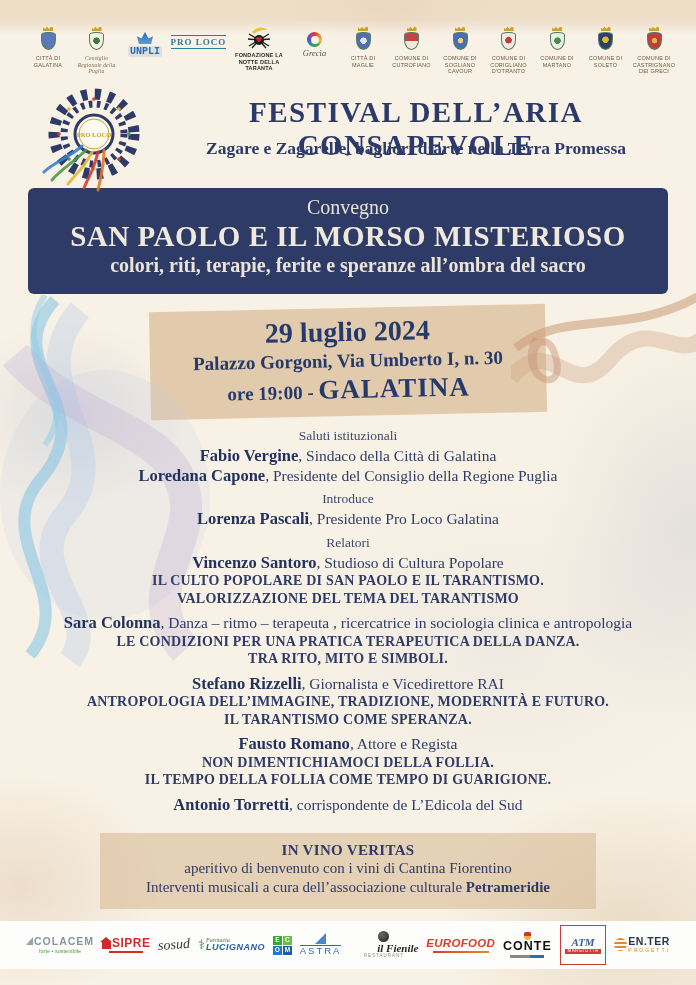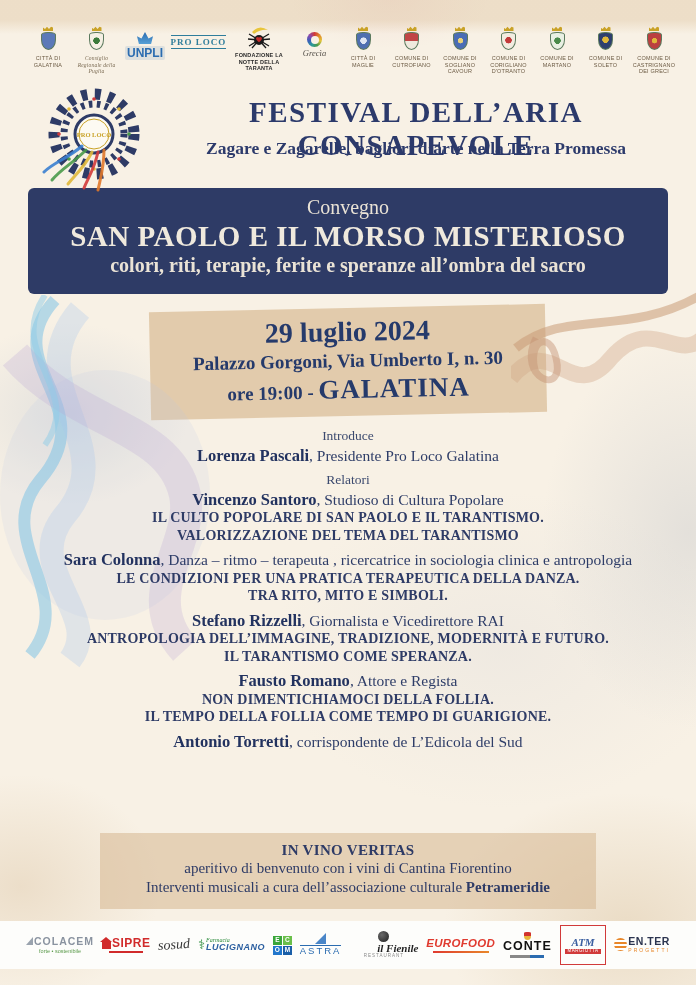--- a/index.html
+++ b/index.html
@@ -30,21 +30,21 @@
   .c-consiglio .shield{background:radial-gradient(circle at 50% 48%, #3a7a3a 0 3px, #f5f0e4 3.5px);}
   .c-maglie .shield{background:radial-gradient(circle at 50% 48%, #dfe6f2 0 3px, #4f6fb0 3.5px);}
   .c-cutrofiano .shield{background:linear-gradient(180deg,#c04646 50%,#efe9dd 50%);}
   .c-sogliano .shield{background:radial-gradient(circle at 50% 48%, #e8d27a 0 2.5px, #4a6db5 3px);}
   .c-corigliano .shield{background:radial-gradient(circle at 50% 45%, #c23a3a 0 3px, #f2ece0 3.5px);}
   .c-martano .shield{background:radial-gradient(circle at 50% 48%, #4a8a4a 0 3px, #e9f0e3 3.5px);}
   .c-soleto .shield{background:radial-gradient(circle at 50% 42%, #e0b83a 0 3px, #2e3f6e 3.5px);}
   .c-castrignano .shield{background:radial-gradient(circle at 50% 48%, #e0b83a 0 2.5px, #bb4040 3px);}
   .unpli-mark{width:16px;height:12px;background:linear-gradient(180deg,#2b6cb0,#57a0d6);
     clip-path:polygon(50% 0,72% 55%,100% 35%,88% 100%,12% 100%,0 35%,28% 55%);margin:6px auto 2px;}
-  .unpli-word{font-family:Liberation Sans, sans-serif;font-weight:bold;font-size:12px;color:#2b6cb0;
+  .unpli-word{font-family:Liberation Mono, monospace;font-weight:bold;font-size:10px;color:#2b6cb0;
     background:rgba(43,108,176,.12);padding:0 2px;border-radius:2px;}
   .proloco-word{margin-top:9px;font-size:9px;font-weight:bold;letter-spacing:1px;color:#2f7d9b;
     border-top:.5px solid #2f7d9b;border-bottom:.5px solid #2f7d9b;padding:1px 0;}
   .grecia-ring{width:15px;height:15px;border-radius:50%;margin:6px auto 1px;position:relative;
     background:conic-gradient(#d23a3a,#e08a2a,#e4c53a,#4a9a4a,#2a9a9a,#3a5fbb,#8a4ab0,#d23a3a);}
   .grecia-ring:after{content:"";position:absolute;inset:3.5px;border-radius:50%;background:#f8f1e5;}
   .grecia-word{font-style:italic;font-size:8.5px;color:#55504a;}
   
   .header-title{position:absolute;z-index:4;left:160px;top:96px;width:512px;text-align:center;
     font-size:29px;font-weight:bold;letter-spacing:1.5px;color:#2c3a6b;}
@@ -267,20 +267,25 @@
   </svg>
 
   <div class="date-box">
     <div class="d1">29 luglio 2024</div>
     <div class="d2">Palazzo Gorgoni, Via Umberto I, n. 30</div>
     <div class="d3"><span>ore 19:00 - </span><span class="city">GALATINA</span></div>
   </div>
 
   <div class="program">
     <div class="sec">
+      <div class="sec-heading">Saluti istituzionali</div>
+      <div class="person"><b>Fabio Vergine</b><span>, Sindaco della Città di Galatina</span></div>
+      <div class="person"><b>Loredana Capone</b><span>, Presidente del Consiglio della Regione Puglia</span></div>
+    </div>
+    <div class="sec">
       <div class="sec-heading">Introduce</div>
       <div class="person"><b>Lorenza Pascali</b><span>, Presidente Pro Loco Galatina</span></div>
     </div>
     <div class="sec">
       <div class="sec-heading">Relatori</div>
       <div class="person"><b>Vincenzo Santoro</b><span>, Studioso di Cultura Popolare</span></div>
       <div class="talk">IL CULTO POPOLARE DI SAN PAOLO E IL TARANTISMO.</div>
       <div class="talk">VALORIZZAZIONE DEL TEMA DEL TARANTISMO</div>
     </div>
     <div class="sec">

